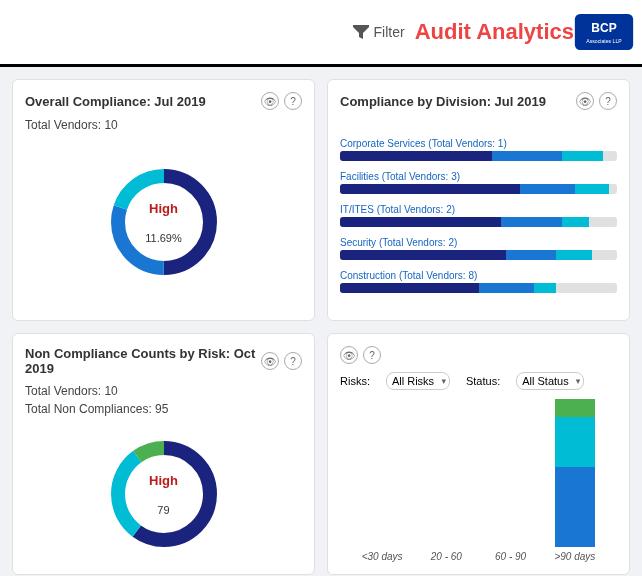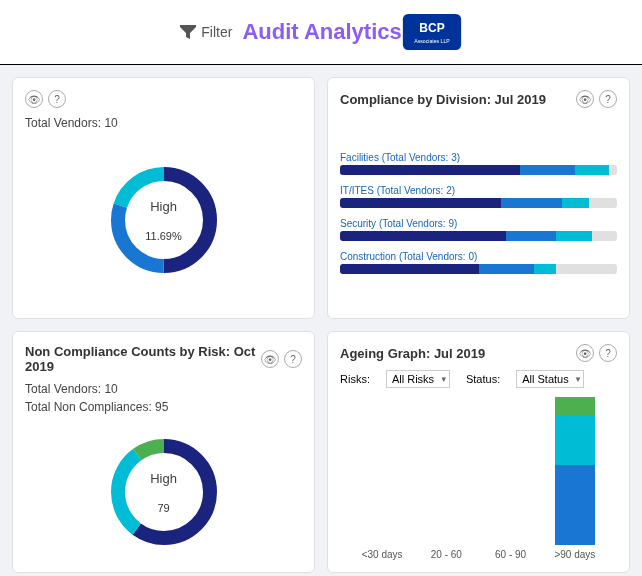--- a/index.html
+++ b/index.html
@@ -8,43 +8,43 @@
       background: #f0f2f5;
       width: 642px;
       min-height: 576px;
       display: flex;
       flex-direction: column;
     }
     .header {
       background: #fff;
       display: flex;
       align-items: center;
-      justify-content: center;
+      justify-content: flex-end;
       padding: 12px 8px;
-      border-bottom: 1px solid #000000;
+      border-bottom: 3px solid #000000;
     }
     .header-left {
       display: flex;
       align-items: center;
       gap: 10px;
     }
     .filter-btn {
       display: flex;
       align-items: center;
       gap: 5px;
       color: #555;
       font-size: 14px;
       cursor: pointer;
       border: none;
       background: none;
     }
     .page-title {
       font-size: 22px;
       font-weight: 600;
-      color: #8b5cf6;
+      color: #ef4444;
     }
     .logo {
       width: 60px;
       height: 40px;
     }
     .dashboard {
       padding: 12px;
       display: grid;
       grid-template-columns: 1fr 1fr;
       grid-template-rows: 1fr 1fr;
@@ -110,22 +110,22 @@
     }
     .donut-label {
       position: absolute;
       top: 50%;
       left: 50%;
       transform: translate(-50%, -50%);
       text-align: center;
     }
     .donut-label .main-text {
       font-size: 13px;
-      font-weight: 400;
-      color: #404040;
+      font-weight: 700;
+      color: #b91c1c;
     }
     .donut-label .sub-text {
       font-size: 11px;
       color: #333;
       margin-top: 16px;
     }
 
     
     .division-list {
       display: flex;
@@ -160,21 +160,21 @@
     
     .ageing-controls {
       display: flex;
       gap: 16px;
       align-items: center;
       margin-bottom: 8px;
       font-size: 11px;
     }
     .ageing-select {
       border: 1px solid #ccc;
-      border-radius: 0;
+      border-radius: 8px;
       padding: 2px 14px 2px 5px;
       font-size: 11px;
       cursor: pointer;
       background: #fff;
       appearance: none;
       -webkit-appearance: none;
       position: relative;
     }
     .select-wrapper {
       position: relative;
@@ -221,20 +221,21 @@
     .bar-x-labels {
       display: flex;
       gap: 20px;
       padding: 4px 20px 0;
     }
     .bar-x-label {
       flex: 1;
       text-align: center;
       font-size: 10px;
       color: #555;
+      font-style: italic;
     }
 
     
     .nc-stats { margin-bottom: 6px; }
   </style>
 </head>
 <body>
 
 <div class="header">
   <div class="header-left">
@@ -250,20 +251,21 @@
     <rect x="1" y="1" width="68" height="42" rx="6" fill="#003399"></rect>
     <text x="35" y="22" text-anchor="middle" fill="white" font-size="14" font-weight="bold" font-family="Arial">BCP</text>
     <text x="35" y="35" text-anchor="middle" fill="white" font-size="6" font-family="Arial">Associates LLP</text>
   </svg>
 </div>
 
 <div class="dashboard">
 
   <div class="card">
     <div class="card-header">
+      <span class="card-title">Overall Compliance: Jul 2019</span>
       <div class="card-icons">
         <div class="card-icon">👁</div>
         <div class="card-icon">?</div>
       </div>
     </div>
     <div class="stat-text">Total Vendors: 10</div>
     <div class="donut-container">
       <div class="donut-wrapper">
         <svg width="120" height="120" viewBox="0 0 120 120">
 
@@ -283,20 +285,30 @@
 
   <div class="card">
     <div class="card-header">
       <span class="card-title">Compliance by Division: Jul 2019</span>
       <div class="card-icons">
         <div class="card-icon">👁</div>
         <div class="card-icon">?</div>
       </div>
     </div>
     <div class="division-list" id="division-list">
+    <div class="division-item">
+          <div class="division-label">Corporate Services (Total Vendors: 1)</div>
+          <div class="division-bar-bg">
+            <div class="division-bar-fill">
+              <div style="width: 55%; background: rgb(26, 35, 126); height: 100%;"></div>
+              <div style="width: 25%; background: rgb(25, 118, 210); height: 100%;"></div>
+              <div style="width: 15%; background: rgb(0, 188, 212); height: 100%;"></div>
+            </div>
+          </div>
+        </div>
         <div class="division-item">
           <div class="division-label">Facilities (Total Vendors: 3)</div>
           <div class="division-bar-bg">
             <div class="division-bar-fill">
               <div style="width: 65%; background: rgb(26, 35, 126); height: 100%;"></div>
               <div style="width: 20%; background: rgb(25, 118, 210); height: 100%;"></div>
               <div style="width: 12%; background: rgb(0, 188, 212); height: 100%;"></div>
             </div>
           </div>
         </div>
@@ -304,31 +316,31 @@
           <div class="division-label">IT/ITES (Total Vendors: 2)</div>
           <div class="division-bar-bg">
             <div class="division-bar-fill">
               <div style="width: 58%; background: rgb(26, 35, 126); height: 100%;"></div>
               <div style="width: 22%; background: rgb(25, 118, 210); height: 100%;"></div>
               <div style="width: 10%; background: rgb(0, 188, 212); height: 100%;"></div>
             </div>
           </div>
         </div>
         <div class="division-item">
-          <div class="division-label">Security (Total Vendors: 9)</div>
+          <div class="division-label">Security (Total Vendors: 2)</div>
           <div class="division-bar-bg">
             <div class="division-bar-fill">
               <div style="width: 60%; background: rgb(26, 35, 126); height: 100%;"></div>
               <div style="width: 18%; background: rgb(25, 118, 210); height: 100%;"></div>
               <div style="width: 13%; background: rgb(0, 188, 212); height: 100%;"></div>
             </div>
           </div>
         </div>
         <div class="division-item">
-          <div class="division-label">Construction (Total Vendors: 0)</div>
+          <div class="division-label">Construction (Total Vendors: 8)</div>
           <div class="division-bar-bg">
             <div class="division-bar-fill">
               <div style="width: 50%; background: rgb(26, 35, 126); height: 100%;"></div>
               <div style="width: 20%; background: rgb(25, 118, 210); height: 100%;"></div>
               <div style="width: 8%; background: rgb(0, 188, 212); height: 100%;"></div>
             </div>
           </div>
         </div>
       </div>
   </div>
@@ -358,21 +370,20 @@
         <div class="donut-label">
           <div class="main-text">High</div>
           <div class="sub-text">79</div>
         </div>
       </div>
     </div>
   </div>
 
   <div class="card">
     <div class="card-header">
-      <span class="card-title">Ageing Graph: Jul 2019</span>
       <div class="card-icons">
         <div class="card-icon">👁</div>
         <div class="card-icon">?</div>
       </div>
     </div>
     <div class="ageing-controls">
       <span>Risks:</span>
       <div class="select-wrapper">
         <select class="ageing-select">
           <option>All Risks</option>

